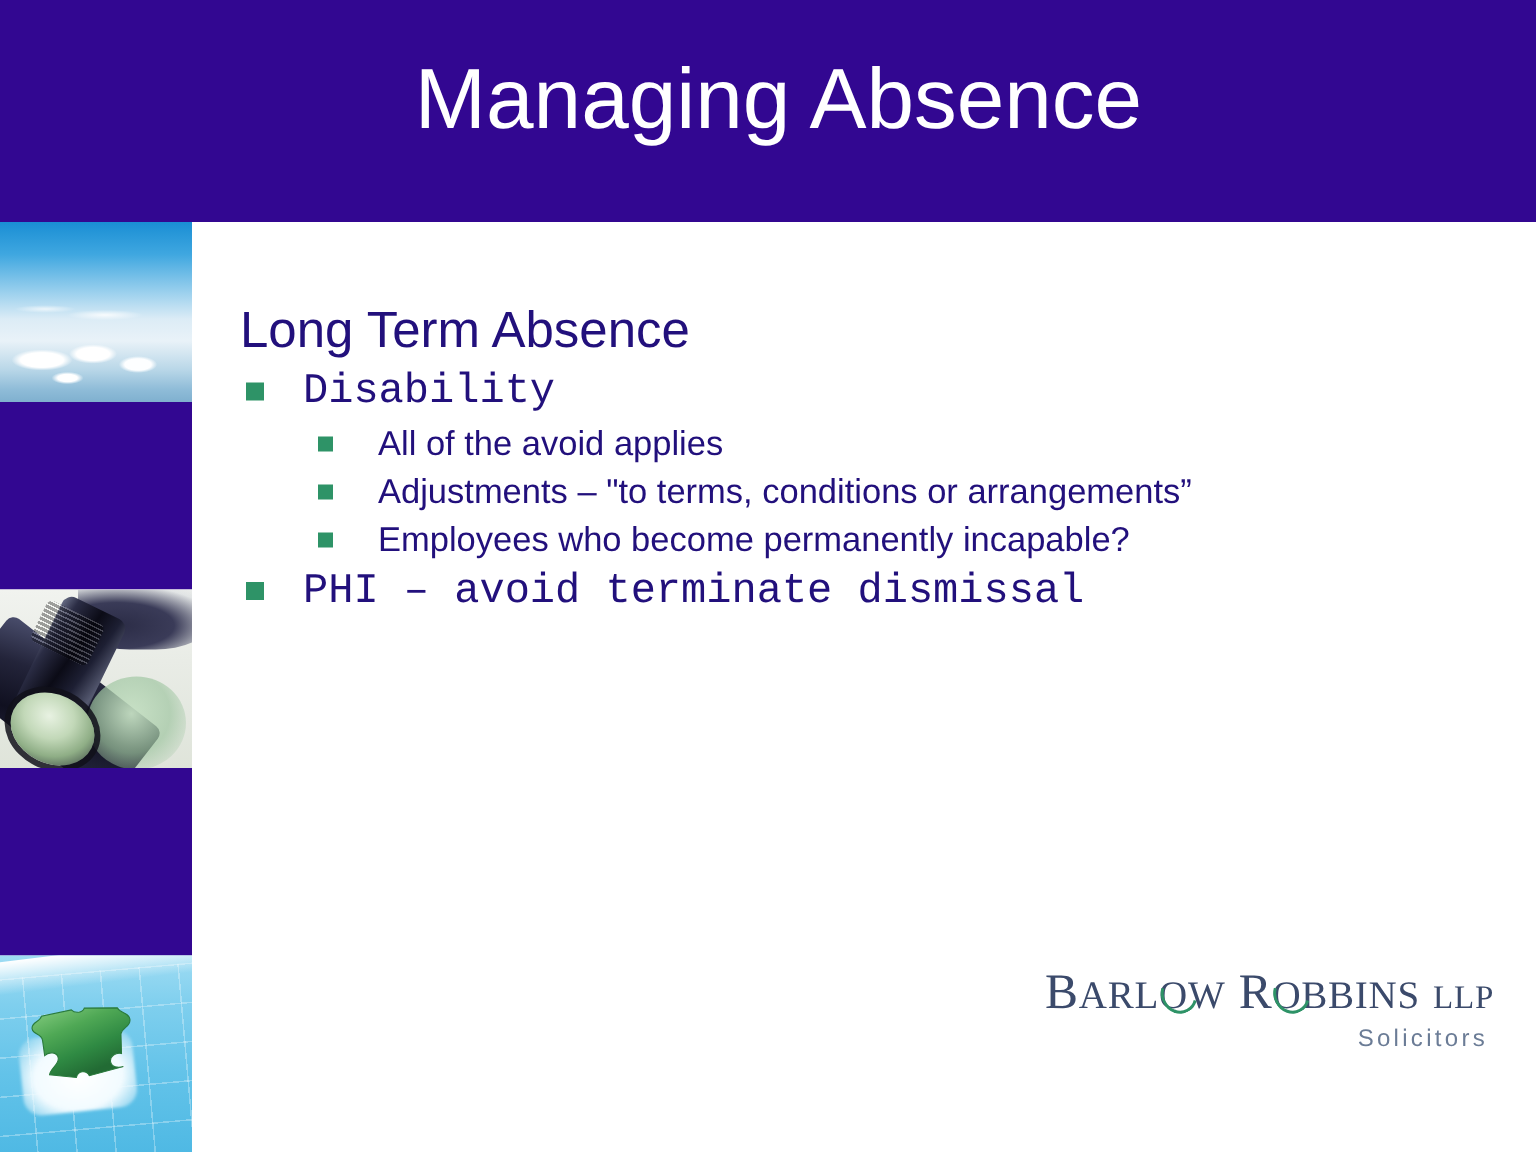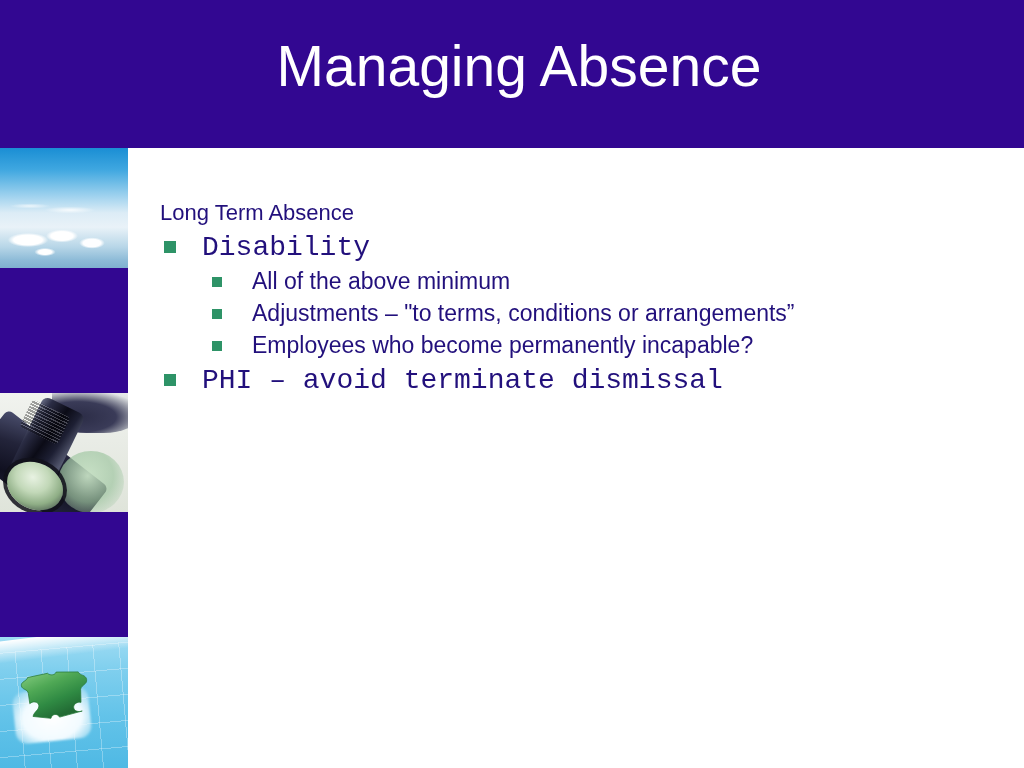--- a/index.html
+++ b/index.html
@@ -197,21 +197,21 @@
 
   
   .content {
     position: absolute;
     left: 160px;
     top: 200px;
     width: 850px;
   }
   .heading {
     color: #22107c;
-    font-size: 22px;
+    font-size: 34px;
     line-height: 1.18;
     margin: 0 0 4px 0;
     font-weight: normal;
   }
   ul.lvl1 {
     list-style: none;
     margin: 0;
     padding: 0;
   }
   ul.lvl2 {
@@ -363,21 +363,21 @@
     <ul class="lvl1">
 
       <li class="item l1">
         <span class="bullet"></span>
         <span class="item-text">Disability</span>
       </li>
 
       <ul class="lvl2">
         <li class="item l2">
           <span class="bullet"></span>
-          <span class="item-text">All of the above minimum</span>
+          <span class="item-text">All of the avoid applies</span>
         </li>
         <li class="item l2">
           <span class="bullet"></span>
           <span class="item-text">Adjustments – "to terms, conditions or arrangements”</span>
         </li>
         <li class="item l2">
           <span class="bullet"></span>
           <span class="item-text">Employees who become permanently incapable?</span>
         </li>
       </ul>
@@ -385,15 +385,17 @@
       <li class="item l1">
         <span class="bullet"></span>
         <span class="item-text">PHI – avoid terminate dismissal</span>
       </li>
 
 
     </ul>
   </div>
 
   <div class="logo">
+    <div class="logo-main"><span>B</span><span class="sc">ARL</span><span class="logo-o-wrap"><span class="sc">O</span><span class="logo-o-swash"></span></span><span class="sc">W</span>&nbsp;<span>R</span><span class="logo-o-wrap"><span class="sc">O</span><span class="logo-o-swash"></span></span><span class="sc">BBINS</span>&nbsp;<span class="logo-llp">LLP</span></div>
+    <div class="logo-sub">Solicitors</div>
   </div>
 
 </div>
 
 </body></html>

